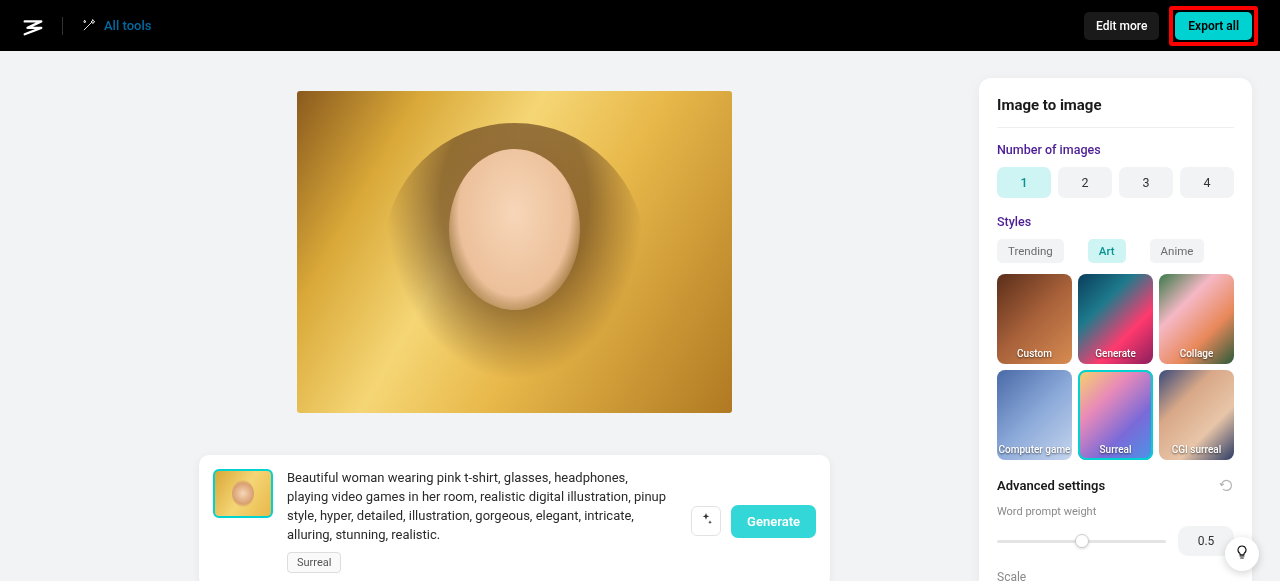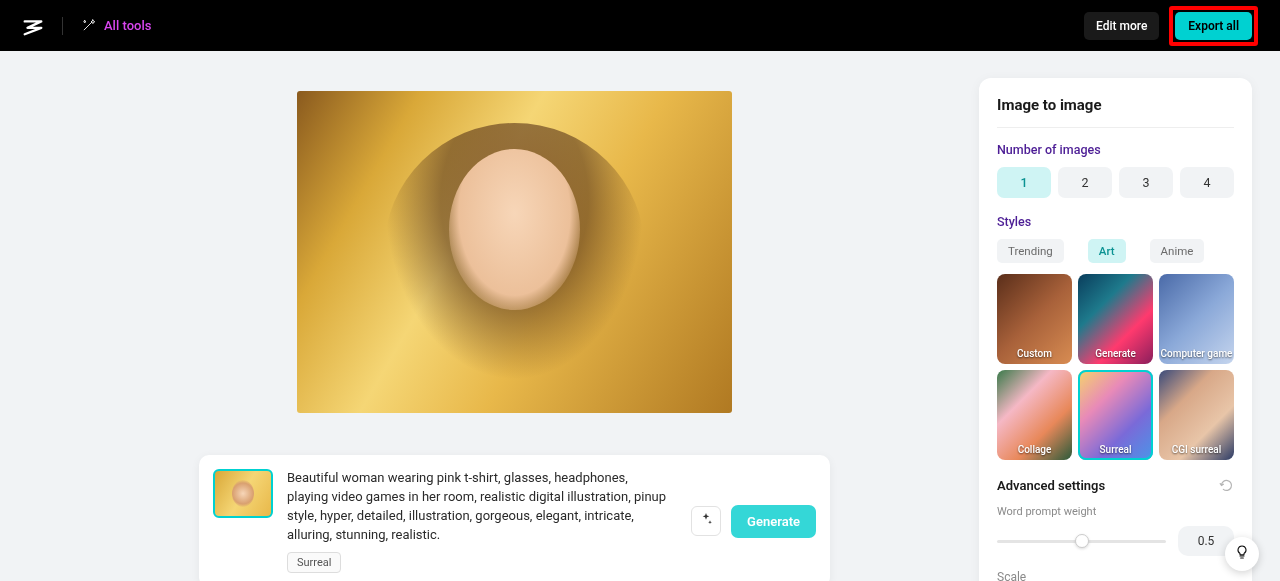--- a/index.html
+++ b/index.html
@@ -1,21 +1,21 @@
 <!DOCTYPE html>
 <html><head>
   <meta charset="utf-8">
   <style>
     * { margin: 0; padding: 0; box-sizing: border-box; font-family: -apple-system, BlinkMacSystemFont, "Segoe UI", Roboto, sans-serif; }
     body { background: #f1f3f5; width: 1280px; height: 581px; overflow: hidden; position: relative; }
     .header { background: #000; height: 51px; display: flex; align-items: center; justify-content: space-between; padding: 0 22px; }
     .header-left { display: flex; align-items: center; gap: 18px; }
     .logo-icon svg { display: block; }
     .divider-v { width: 1px; height: 18px; background: #333; }
-    .alltools { display: flex; align-items: flex-start; gap: 8px; color: #d946ef; font-size: 13px; font-weight: 500; cursor: pointer; }
+    .alltools { display: flex; align-items: flex-start; gap: 8px; color: #0369a1; font-size: 13px; font-weight: 500; cursor: pointer; }
     .alltools svg { display: block; }
     .header-right { display: flex; align-items: center; gap: 10px; }
     .btn-editmore { background: #1a1a1a; color: #fff; border: none; padding: 7px 12px; font-size: 12px; border-radius: 5px; cursor: pointer; font-weight: 500;}
     .highlight-box { border: 4px solid #ff0000; padding: 2px; border-radius: 3px;}
     .btn-exportall { background: #00d1d1; color: #000; border: none; padding: 7px 13px; font-size: 12px; font-weight: 600; border-radius: 5px; cursor: pointer;}
     .main { display: flex; height: calc(100% - 51px); position: relative; }
     .canvas-area { flex: 1; position: relative; }
     .canvas-img { position: absolute; left: 297px; top: 40px; width: 435px; height: 322px; border-radius: 3px; overflow: hidden; }
     .canvas-img-inner { width: 100%; height: 100%; background: linear-gradient(120deg,#8a5a1e 0%, #d9a838 20%, #f5d675 40%, #e8b84a 60%, #b07922 100%); position:relative;}
     .face-blob{position:absolute; left:35%; top:18%; width:30%; height:50%; background:radial-gradient(ellipse at 50% 40%, #f7d6b8 0%, #ecc09a 60%, transparent 80%); border-radius:50%;}
@@ -135,25 +135,25 @@
       <div class="tab">Anime</div>
     </div>
 
     <div class="style-grid">
       <div class="style-tile tile-custom">
           <span>Custom</span>
         </div>
       <div class="style-tile tile-cyber">
           <span>Generate</span>
         </div>
+      <div class="style-tile tile-collage">
+          <span>Collage</span>
+        </div>
       <div class="style-tile tile-computer">
           <span>Computer game</span>
-        </div>
-      <div class="style-tile tile-collage">
-          <span>Collage</span>
         </div>
       <div class="style-tile tile-surreal sel">
           <span>Surreal</span>
         </div>
       <div class="style-tile tile-cgi">
           <span>CGI surreal</span>
         </div>
     </div>
 
     <div class="adv-row">

